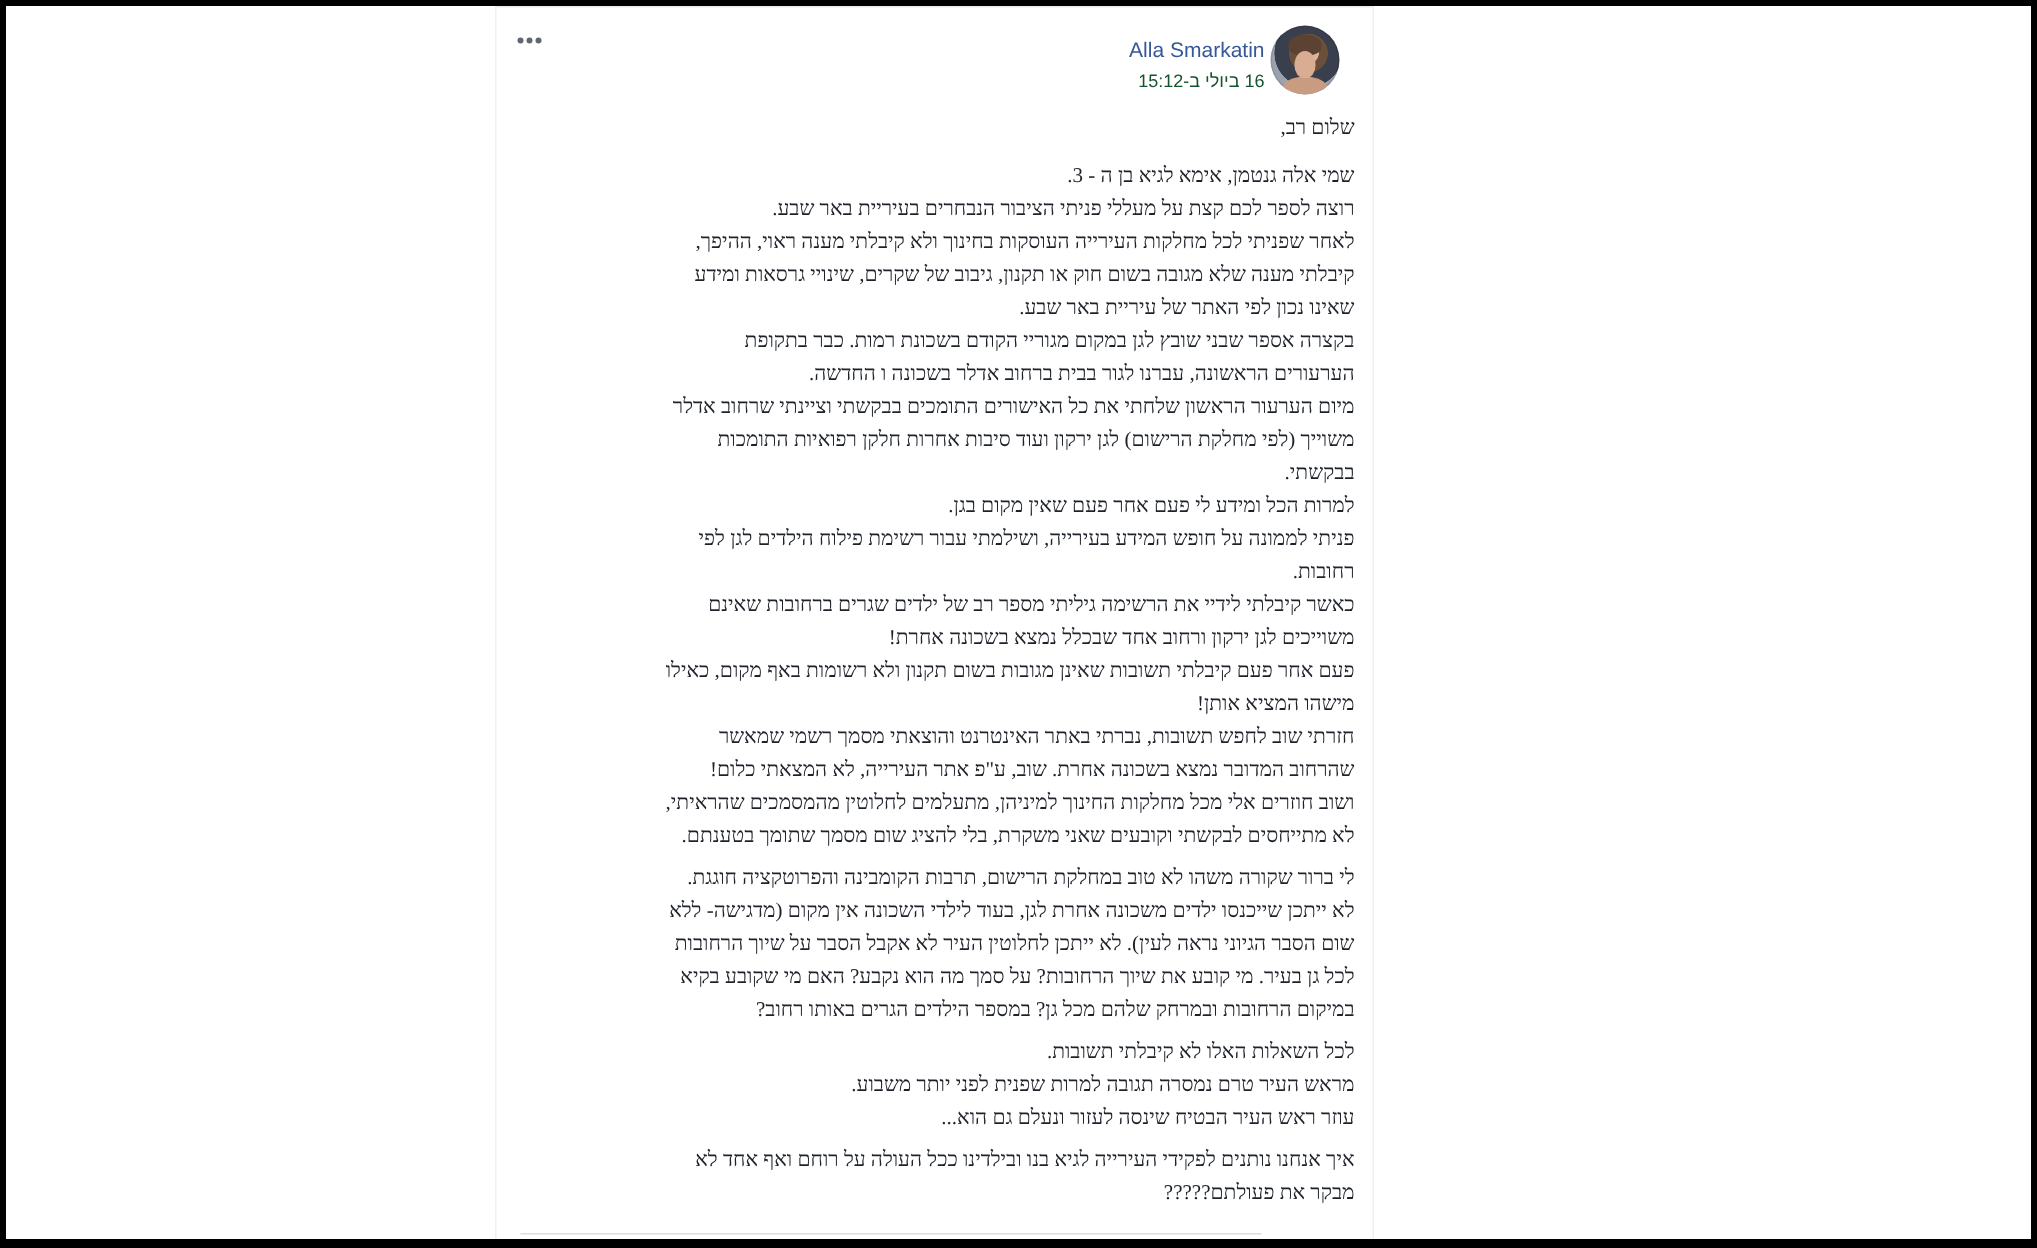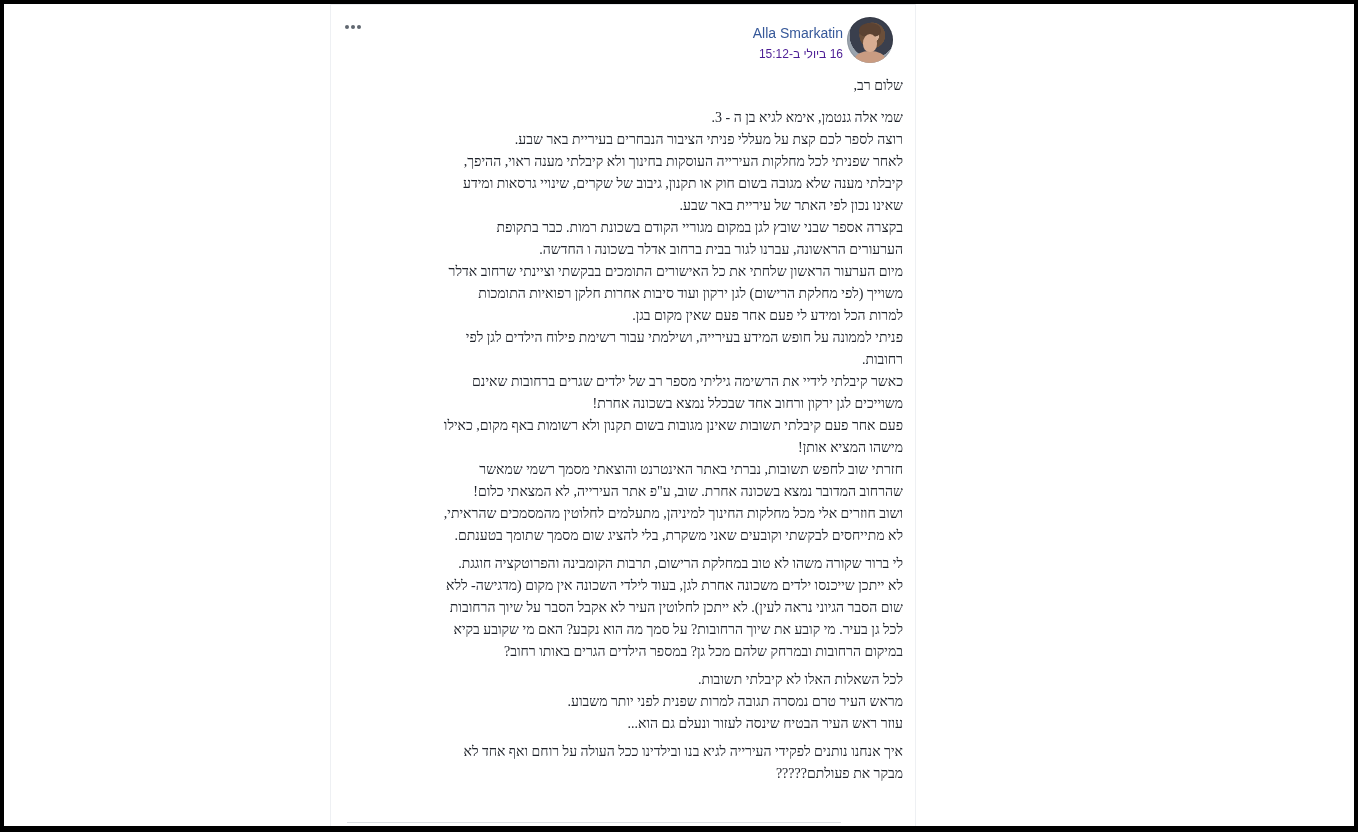--- a/index.html
+++ b/index.html
@@ -103,21 +103,21 @@
       font-size: 14px;
       font-weight: normal;
       color: #365899;
       direction: ltr;
       line-height: 17px;
       cursor: pointer;
     }
     .timestamp {
       display: block;
       font-size: 12px;
-      color: #4c1d95;
+      color: #14532d;
       line-height: 16px;
       margin-top: 4px;
       cursor: pointer;
     }
     .post-body {
       position: absolute;
       left: 12px;
       right: 12px;
       top: 70px;
       direction: rtl;
@@ -174,20 +174,21 @@
           <div class="para">
             <p>שמי אלה גנטמן, אימא לגיא בן ה - 3.</p>
             <p>רוצה לספר לכם קצת על מעללי פניתי הציבור הנבחרים בעיריית באר שבע.</p>
             <p>לאחר שפניתי לכל מחלקות העירייה העוסקות בחינוך ולא קיבלתי מענה ראוי, ההיפך,</p>
             <p>קיבלתי מענה שלא מגובה בשום חוק או תקנון, גיבוב של שקרים, שינויי גרסאות ומידע</p>
             <p>שאינו נכון לפי האתר של עיריית באר שבע.</p>
             <p>בקצרה אספר שבני שובץ לגן במקום מגוריי הקודם בשכונת רמות. כבר בתקופת</p>
             <p>הערעורים הראשונה, עברנו לגור בבית ברחוב אדלר בשכונה ו החדשה.</p>
             <p>מיום הערעור הראשון שלחתי את כל האישורים התומכים בבקשתי וציינתי שרחוב אדלר</p>
             <p>משוייך (לפי מחלקת הרישום) לגן ירקון ועוד סיבות אחרות חלקן רפואיות התומכות</p>
+            <p>בבקשתי.</p>
             <p>למרות הכל ומידע לי פעם אחר פעם שאין מקום בגן.</p>
             <p>פניתי לממונה על חופש המידע בעירייה, ושילמתי עבור רשימת פילוח הילדים לגן לפי</p>
             <p>רחובות.</p>
             <p>כאשר קיבלתי לידיי את הרשימה גיליתי מספר רב של ילדים שגרים ברחובות שאינם</p>
             <p>משוייכים לגן ירקון ורחוב אחד שבכלל נמצא בשכונה אחרת!</p>
             <p>פעם אחר פעם קיבלתי תשובות שאינן מגובות בשום תקנון ולא רשומות באף מקום, כאילו</p>
             <p>מישהו המציא אותן!</p>
             <p>חזרתי שוב לחפש תשובות, נברתי באתר האינטרנט והוצאתי מסמך רשמי שמאשר</p>
             <p>שהרחוב המדובר נמצא בשכונה אחרת. שוב, ע"פ אתר העירייה, לא המצאתי כלום!</p>
             <p>ושוב חוזרים אלי מכל מחלקות החינוך למיניהן, מתעלמים לחלוטין מהמסמכים שהראיתי,</p>

